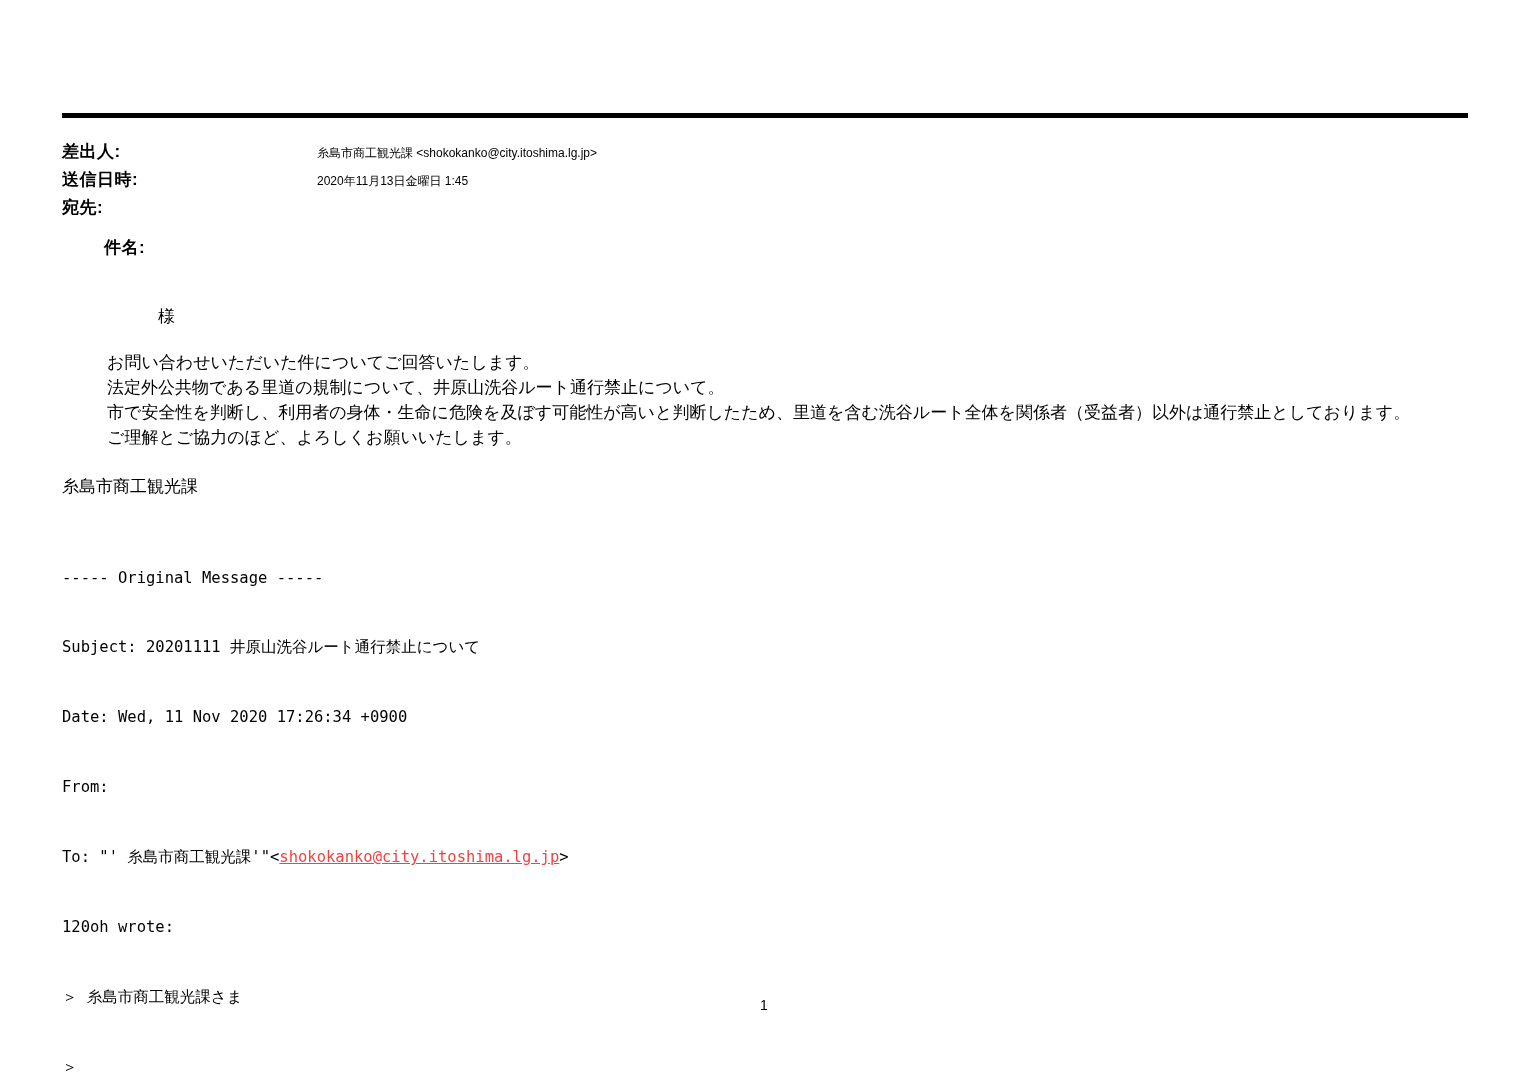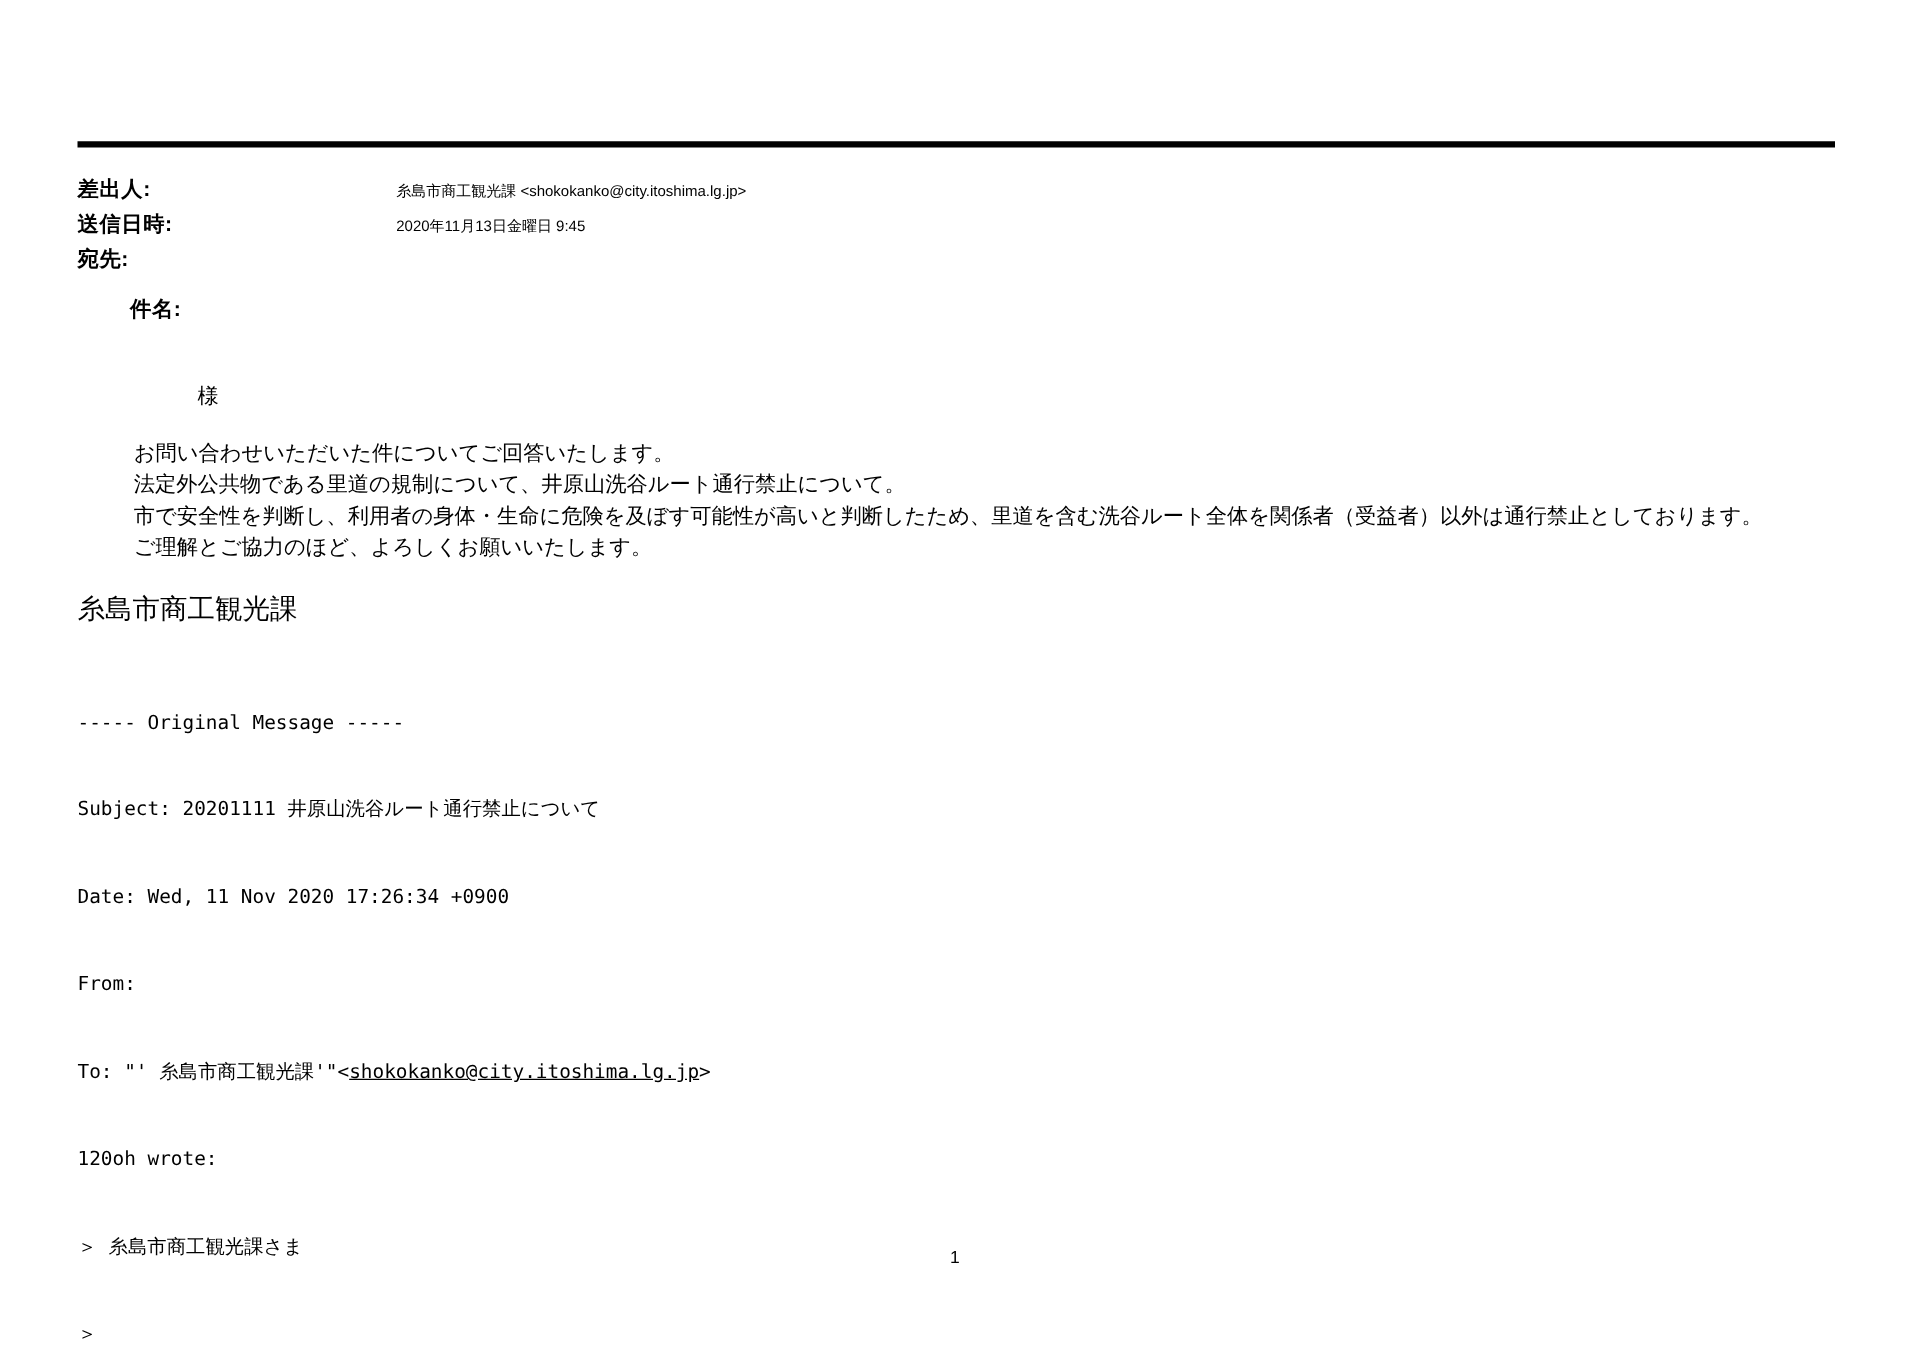--- a/index.html
+++ b/index.html
@@ -76,40 +76,40 @@
   .body-line {
     font-size: 17px;
     line-height: 25px;
     white-space: nowrap;
     margin-left: 45px;
   }
   .signature {
     position: absolute;
     left: 62px;
     top: 474px;
-    font-size: 22px;
+    font-size: 17px;
     line-height: 25px;
   }
   
   .quoted {
     position: absolute;
     left: 62px;
     top: 520px;
     width: 1420px;
     font-family: "DejaVu Sans Mono", "Liberation Mono", monospace;
     font-size: 15.5px;
     line-height: 23.3px;
     white-space: pre;
   }
   .quoted .ln {
     white-space: pre;
     min-height: 23.3px;
   }
   .mail-link {
-    color: #000000;
+    color: #ef4444;
     text-decoration: underline;
   }
   .page-number {
     position: absolute;
     left: 0;
     top: 997px;
     width: 1528px;
     text-align: center;
     font-size: 14px;
   }
@@ -121,21 +121,21 @@
 
   <div class="top-rule"></div>
 
   <div class="hdr">
     <div class="hdr-row">
       <div class="hdr-label">差出人:</div>
       <div class="hdr-value">糸島市商工観光課 &lt;shokokanko@city.itoshima.lg.jp&gt;</div>
     </div>
     <div class="hdr-row">
       <div class="hdr-label">送信日時:</div>
-      <div class="hdr-value">2020年11月13日金曜日 9:45</div>
+      <div class="hdr-value">2020年11月13日金曜日 1:45</div>
     </div>
     <div class="hdr-row">
       <div class="hdr-label">宛先:</div>
       <div class="hdr-value"></div>
     </div>
     <div class="hdr-row subject">
       <div class="hdr-label">件名:</div>
     </div>
   </div>
 

